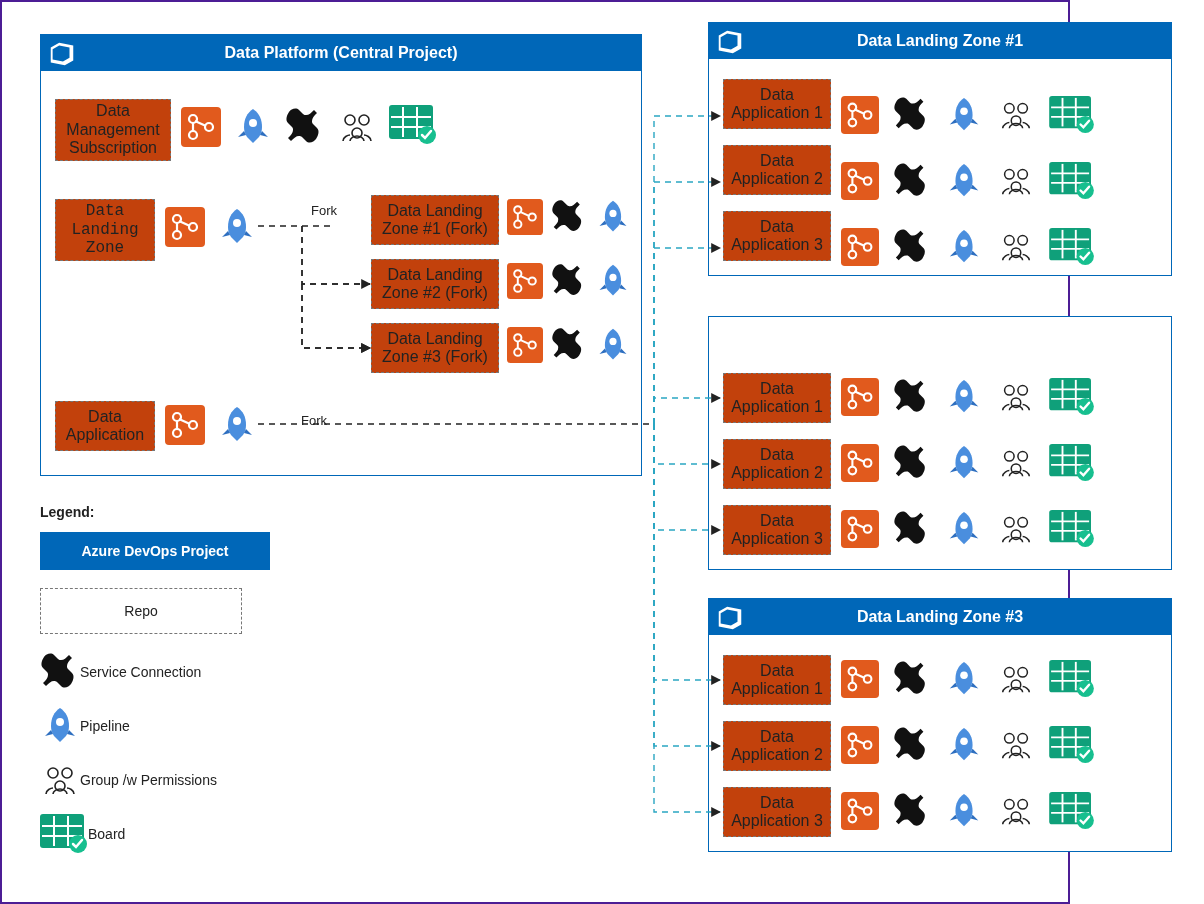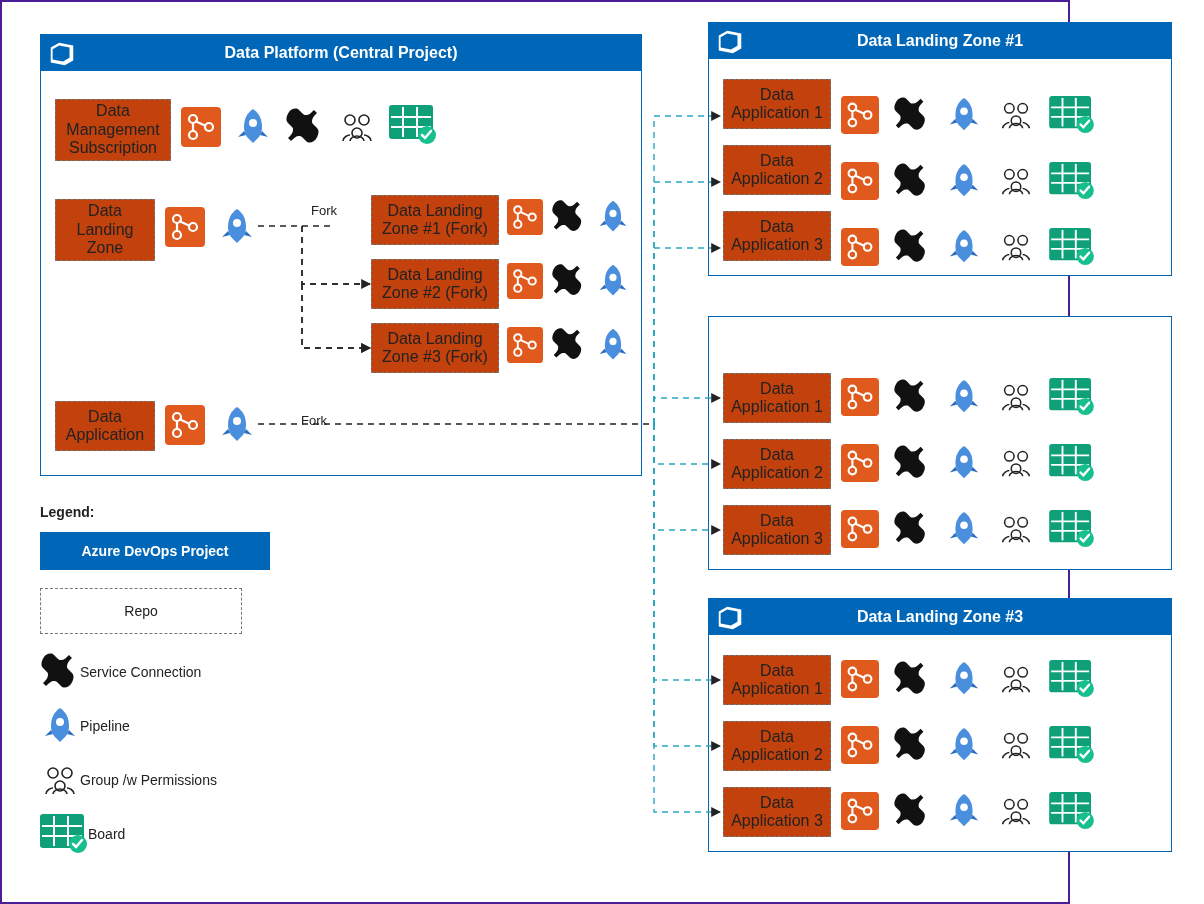--- a/index.html
+++ b/index.html
@@ -179,21 +179,21 @@
         <svg width="40" height="40">
           <use href="#sym-group"></use>
         </svg>
       </span>
     <span class="icon" style="left:348px;top:70px;">
         <svg width="48" height="40">
           <use href="#sym-board"></use>
         </svg>
       </span>
 
-    <div class="repo" style="left:14px;top:164px;width:100px;height:62px;">
+    <div class="repo" style="left:14px;top:164px;width:100px;height:62px;font-family:Liberation Mono, monospace;">
         <span>Data Landing Zone</span>
       </div>
     <span class="icon" style="left:124px;top:172px;">
         <svg width="40" height="40">
           <use href="#sym-repo"></use>
         </svg>
       </span>
     <span class="icon" style="left:176px;top:172px;">
         <svg width="40" height="40">
           <use href="#sym-pipeline"></use>

